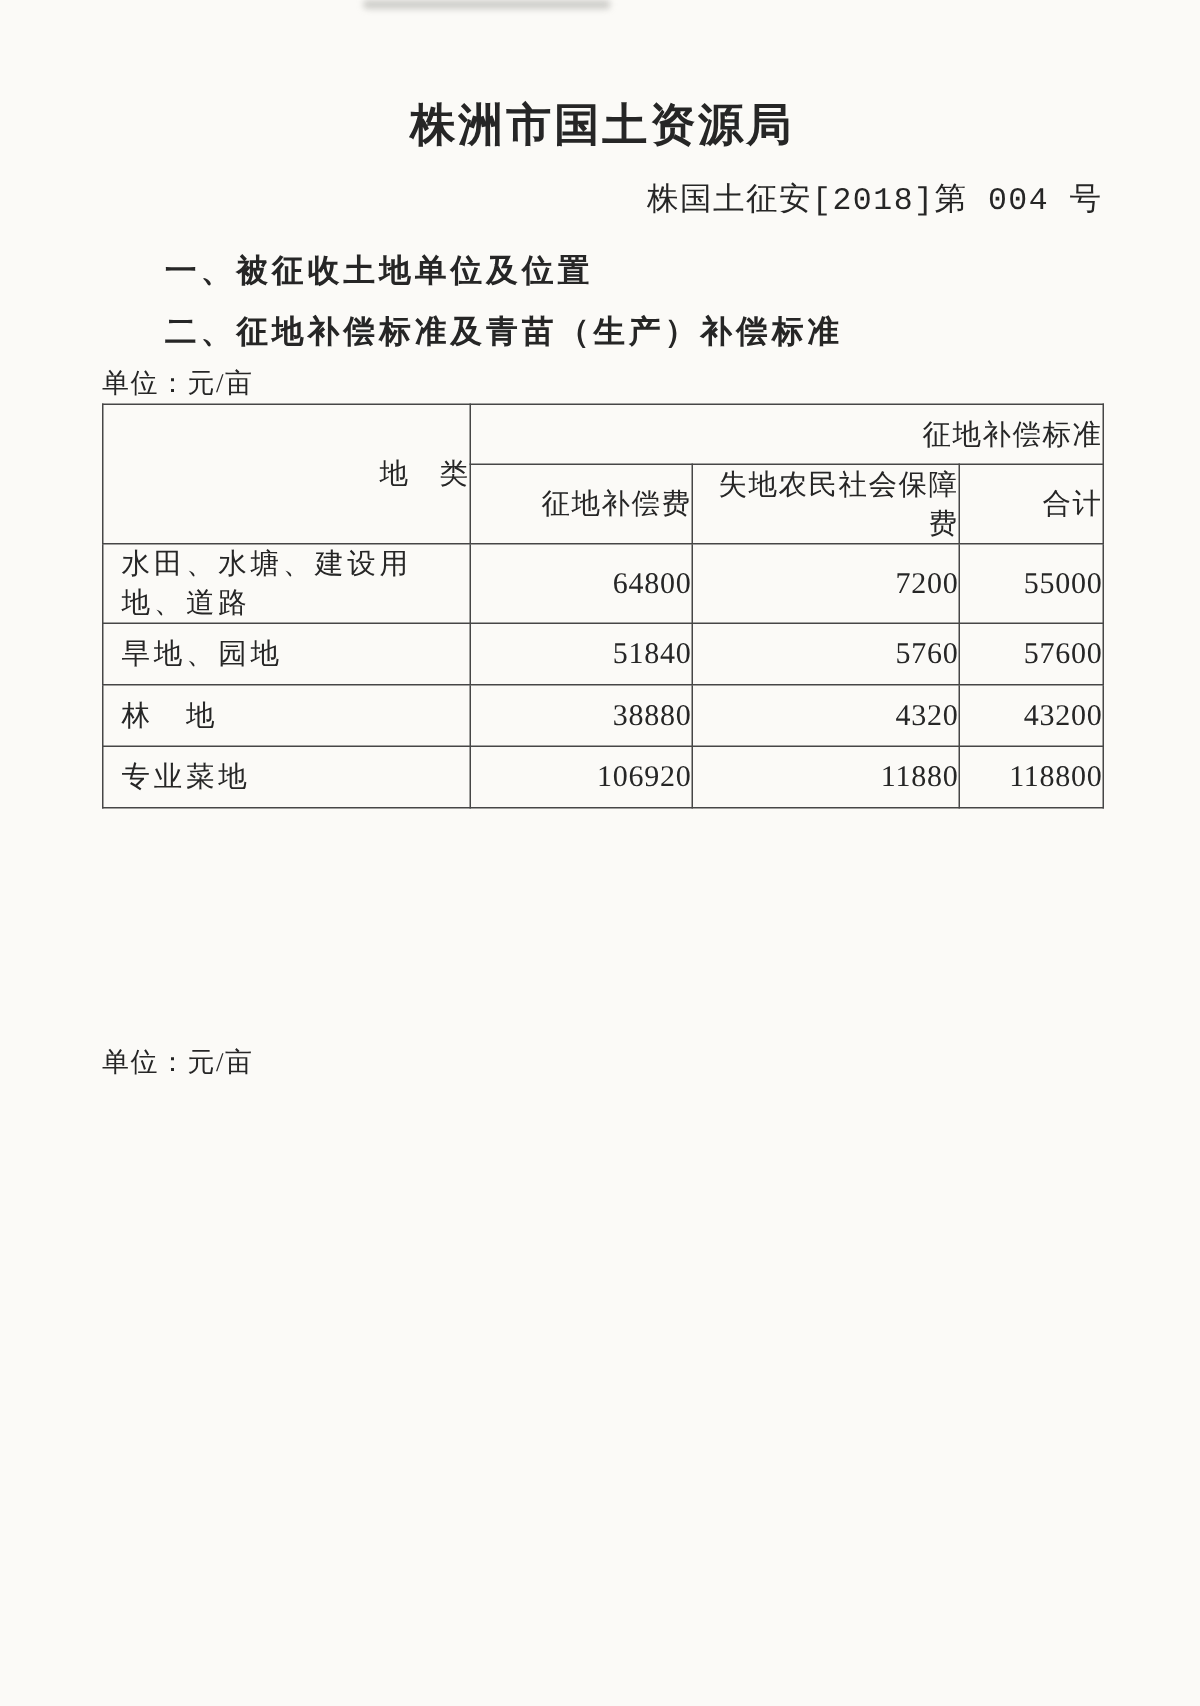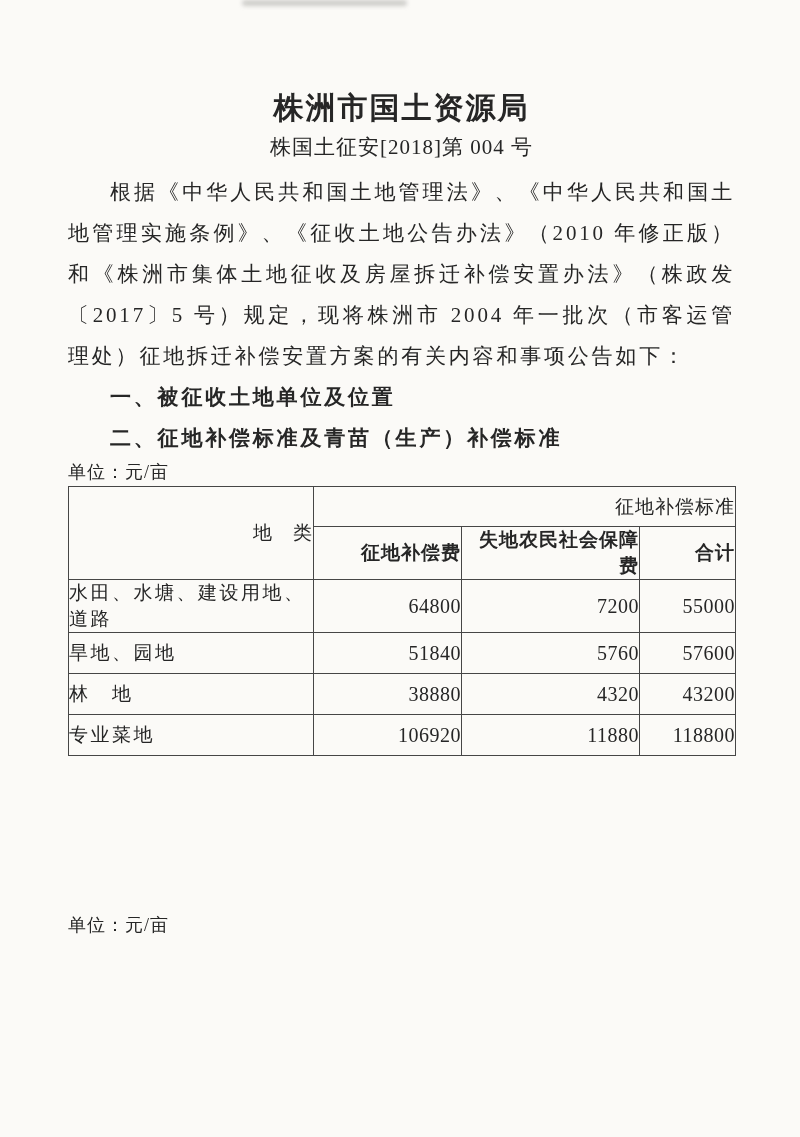--- a/index.html
+++ b/index.html
@@ -19,35 +19,36 @@
     background: rgba(150,150,146,0.45);
     border-radius: 3px;
     filter: blur(2px);
   }
   .content {
     position: absolute;
     left: 68px;
     top: 0;
     width: 667px;
   }
-  .title-block { margin-top: 84px; }
+  .title-block { margin-top: 60px; }
   .title {
     margin: 0;
     text-align: center;
     font-size: 30px;
     font-weight: bold;
     line-height: 47px;
     letter-spacing: 2px;
   }
   .doc-number {
-    text-align: center;
+    text-align: right;
     font-size: 21px;
     line-height: 28px;
-    margin-top: 2px;
+    margin-top: 14px;
     letter-spacing: 1px;
+    font-family: Liberation Mono, monospace;
   }
   .body-text {
     margin-top: 11px;
     font-size: 21px;
     line-height: 41px;
     letter-spacing: 2.8px;
     text-align: justify;
   }
   .body-text p { margin: 0; text-indent: 2em; }
   .body-text p.bold-heading { font-weight: bold; }
@@ -68,45 +69,44 @@
   }
   .comp-table td {
     border: 1.5px solid #464646;
     text-align: right;
     font-size: 19px;
     letter-spacing: 1px;
     padding: 0;
     overflow: hidden;
   }
   tr.hrow1 { height: 40px; }
-  tr.hrow2 { height: 34px; font-weight: bold; }
+  tr.hrow2 { height: 34px; }
   tr.drow  { height: 41px; }
   .comp-table td.land {
     text-align: left;
-    padding-left: 0;
+    padding-left: 12px;
     letter-spacing: 2.5px;
   }
   .comp-table td.num { font-size: 20px; letter-spacing: 0.5px; }
 </style>
 </head>
 <body>
 
 <div class="page">
   <div class="scan-artifact"></div>
 
   <div class="content">
 
     <div class="title-block">
       <h1 class="title">株洲市国土资源局</h1>
     </div>
 
     <div class="doc-number">株国土征安[2018]第 004 号</div>
 
     <div class="body-text">
-      <p>根据《中华人民共和国土地管理法》、《中华人民共和国土地管理实施条例》、《征收土地公告办法》（2010 年修正版）和《株洲市集体土地征收及房屋拆迁补偿安置办法》（株政发〔2017〕5 号）规定，现将株洲市 2004 年一批次（市客运管理处）征地拆迁补偿安置方案的有关内容和事项公告如下：</p>
       <p class="bold-heading">一、被征收土地单位及位置</p>
       <p class="bold-heading">二、征地补偿标准及青苗（生产）补偿标准</p>
     </div>
 
     <div class="unit-label top">单位：元/亩</div>
 
     <table class="comp-table">
       <colgroup>
         <col style="width:245px">
         <col style="width:148px">

